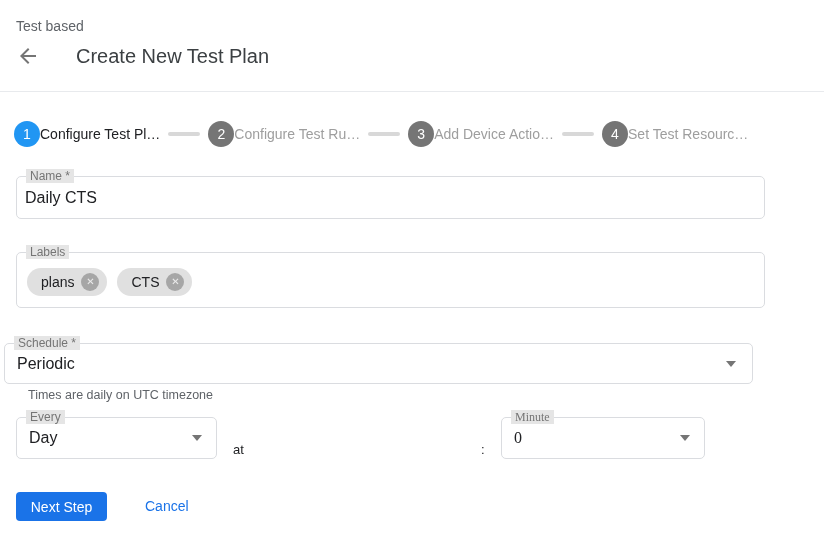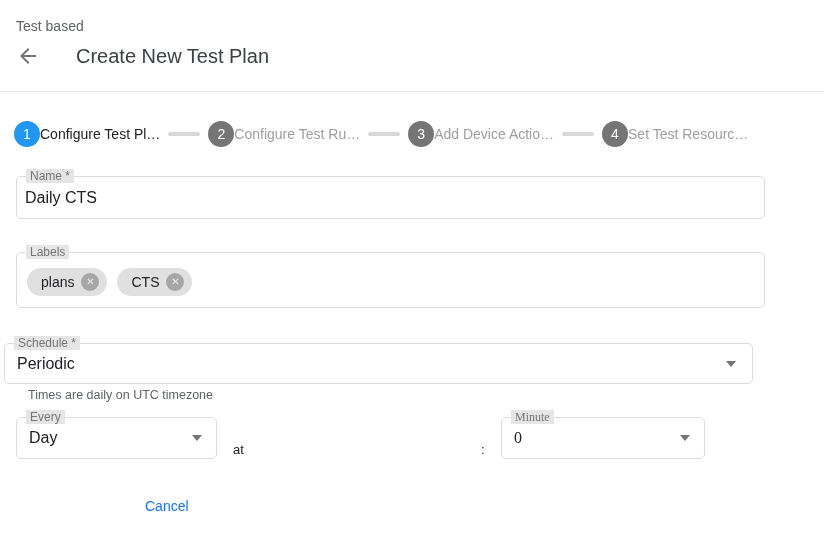--- a/index.html
+++ b/index.html
@@ -216,15 +216,16 @@
 
 
   <span class="inline-word word-colon">:</span>
 
   <div class="field field-minute field-select">
     <span class="field-label">Minute</span>
     <span class="select-value">0</span>
     <span class="dd-arrow"></span>
   </div>
 
+  <button class="next-btn">Next Step</button>
   <button class="cancel-btn">Cancel</button>
 
 </div>
 
 </body></html>

